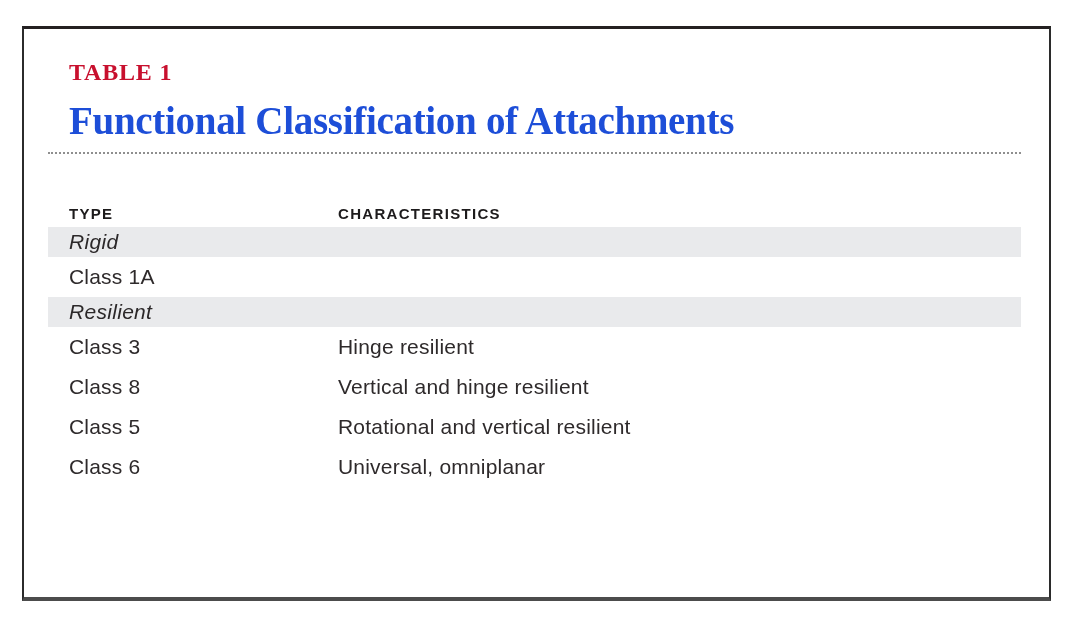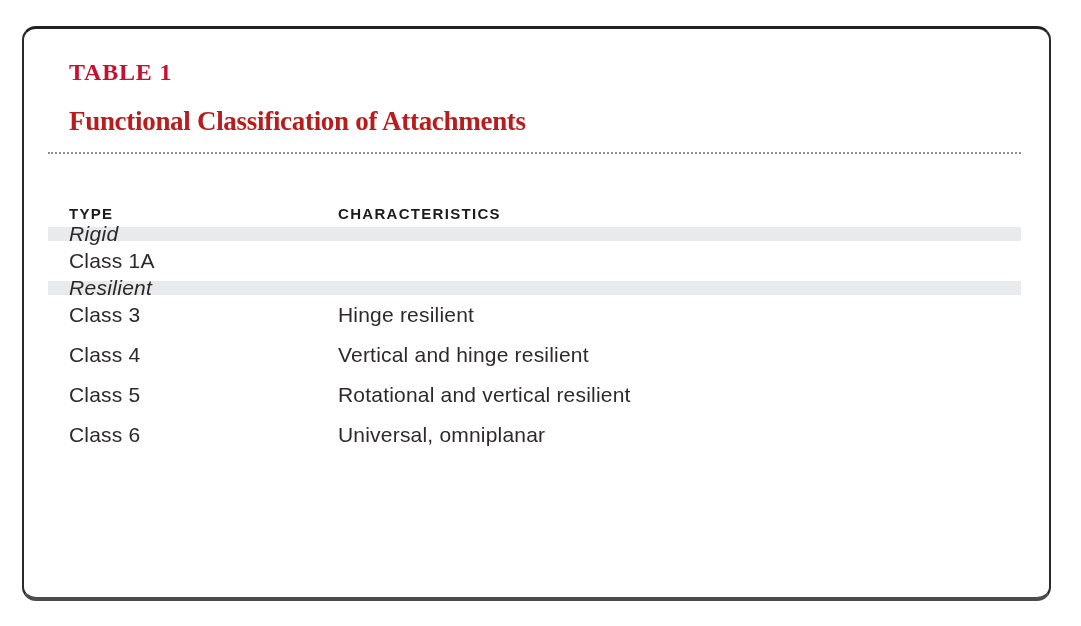--- a/index.html
+++ b/index.html
@@ -18,39 +18,38 @@
     width: 1029px;
     height: 575px;
     box-sizing: border-box;
     background: #ffffff;
     border-top: 3px solid #242021;
     border-bottom: 4px solid #4c4c4c;
     border-left: 2px solid #2b2b2b;
     border-right: 2px solid #2b2b2b;
     padding: 0 28px 0 24px;
     overflow: hidden;
-    border-radius: 14px;
   }
   .eyebrow {
     margin: 31px 0 0 21px;
     font-family: "Liberation Serif", serif;
     font-weight: bold;
     font-size: 24px;
     line-height: 24px;
     letter-spacing: 0.8px;
     color: #c8102e;
   }
   .title {
     margin: 14px 0 0 21px;
     font-family: "Liberation Serif", serif;
     font-weight: 600;
-    font-size: 27px;
+    font-size: 39px;
     line-height: 46px;
     letter-spacing: -0.3px;
-    color: #b91c1c;
+    color: #1d4ed8;
   }
   .dotted-rule {
     margin-top: 8px;
     height: 0;
     border-bottom: 2px dotted #8f8f8f;
   }
   .tbl { margin-top: 31px; }
   .thead {
     display: flex;
     align-items: center;
@@ -64,21 +63,21 @@
     margin-top: 19px;
   }
   .col1 {
     width: 290px;
     flex-shrink: 0;
     box-sizing: border-box;
     padding-left: 21px;
   }
   .col2 { flex: 1; }
   .band {
-    height: 14px;
+    height: 30px;
     background: #e9eaec;
     display: flex;
     align-items: center;
   }
   .band-label {
     padding-left: 21px;
     font-style: italic;
     font-size: 21px;
     letter-spacing: 0.3px;
     color: #2b2829;
@@ -118,21 +117,21 @@
 
     <div class="band second">
       <span class="band-label">Resilient</span>
     </div>
 
     <div class="row">
       <div class="col1">Class 3</div>
       <div class="col2">Hinge resilient</div>
     </div>
     <div class="row">
-      <div class="col1">Class 4</div>
+      <div class="col1">Class 8</div>
       <div class="col2">Vertical and hinge resilient</div>
     </div>
     <div class="row">
       <div class="col1">Class 5</div>
       <div class="col2">Rotational and vertical resilient</div>
     </div>
     <div class="row">
       <div class="col1">Class 6</div>
       <div class="col2">Universal, omniplanar</div>
     </div>

